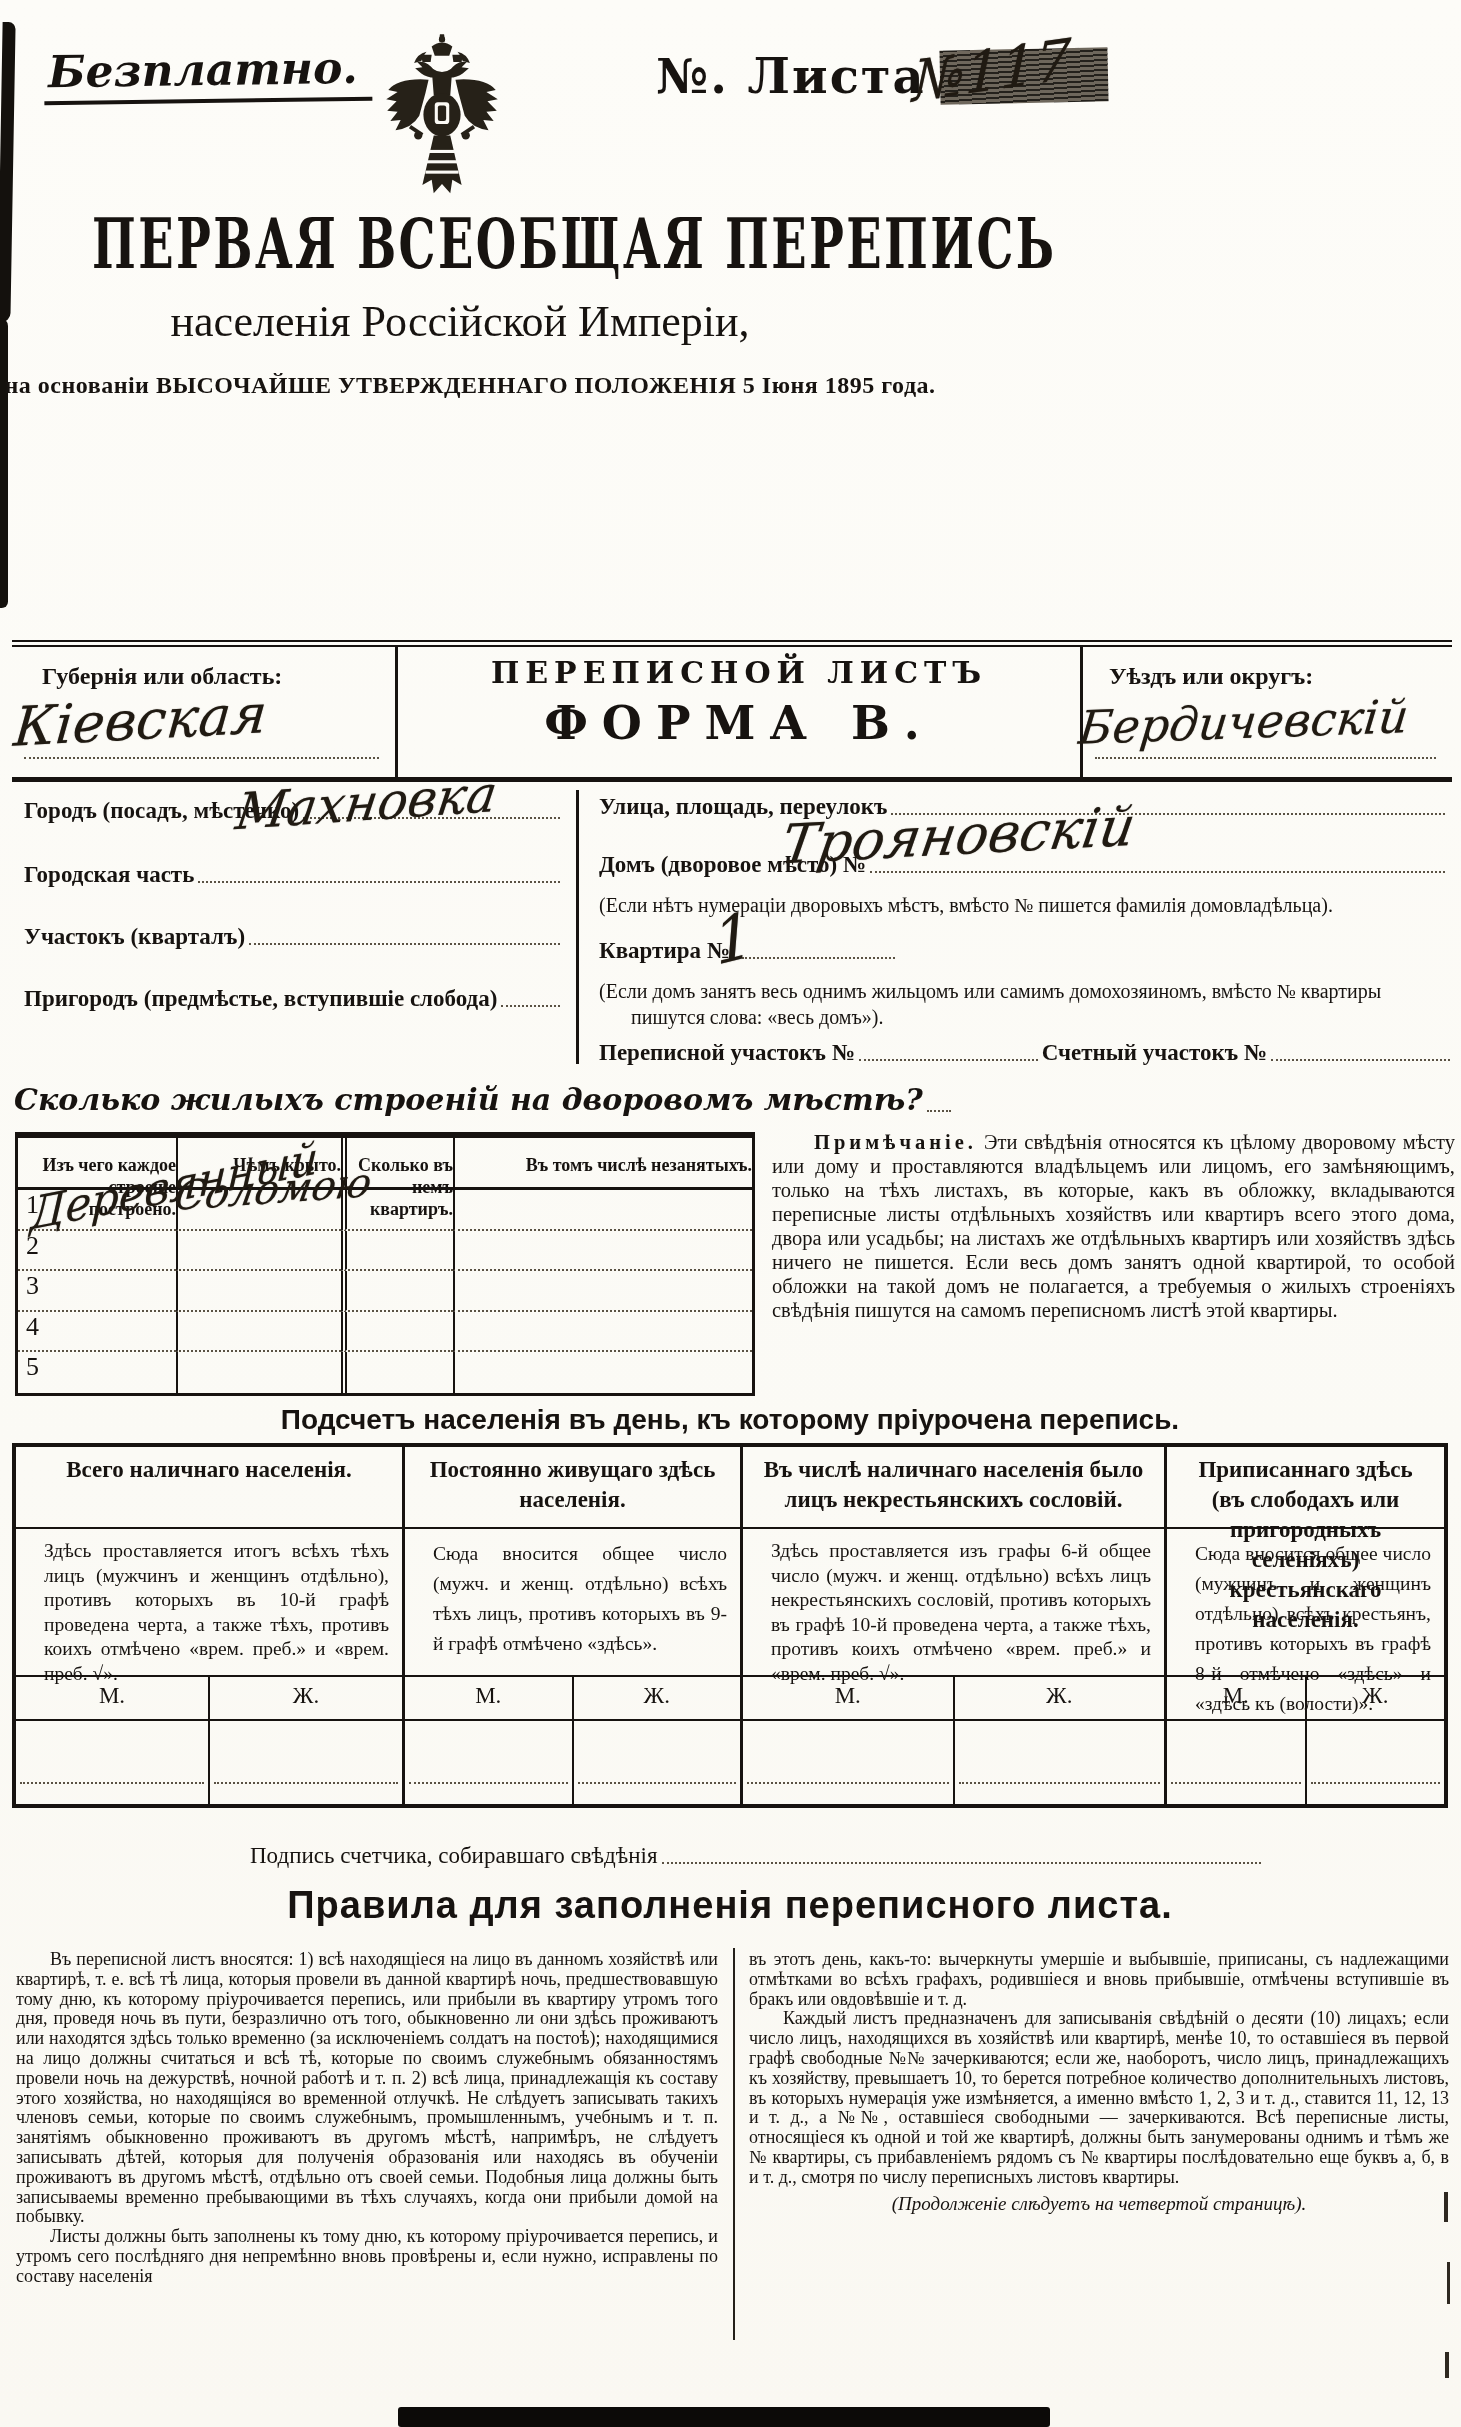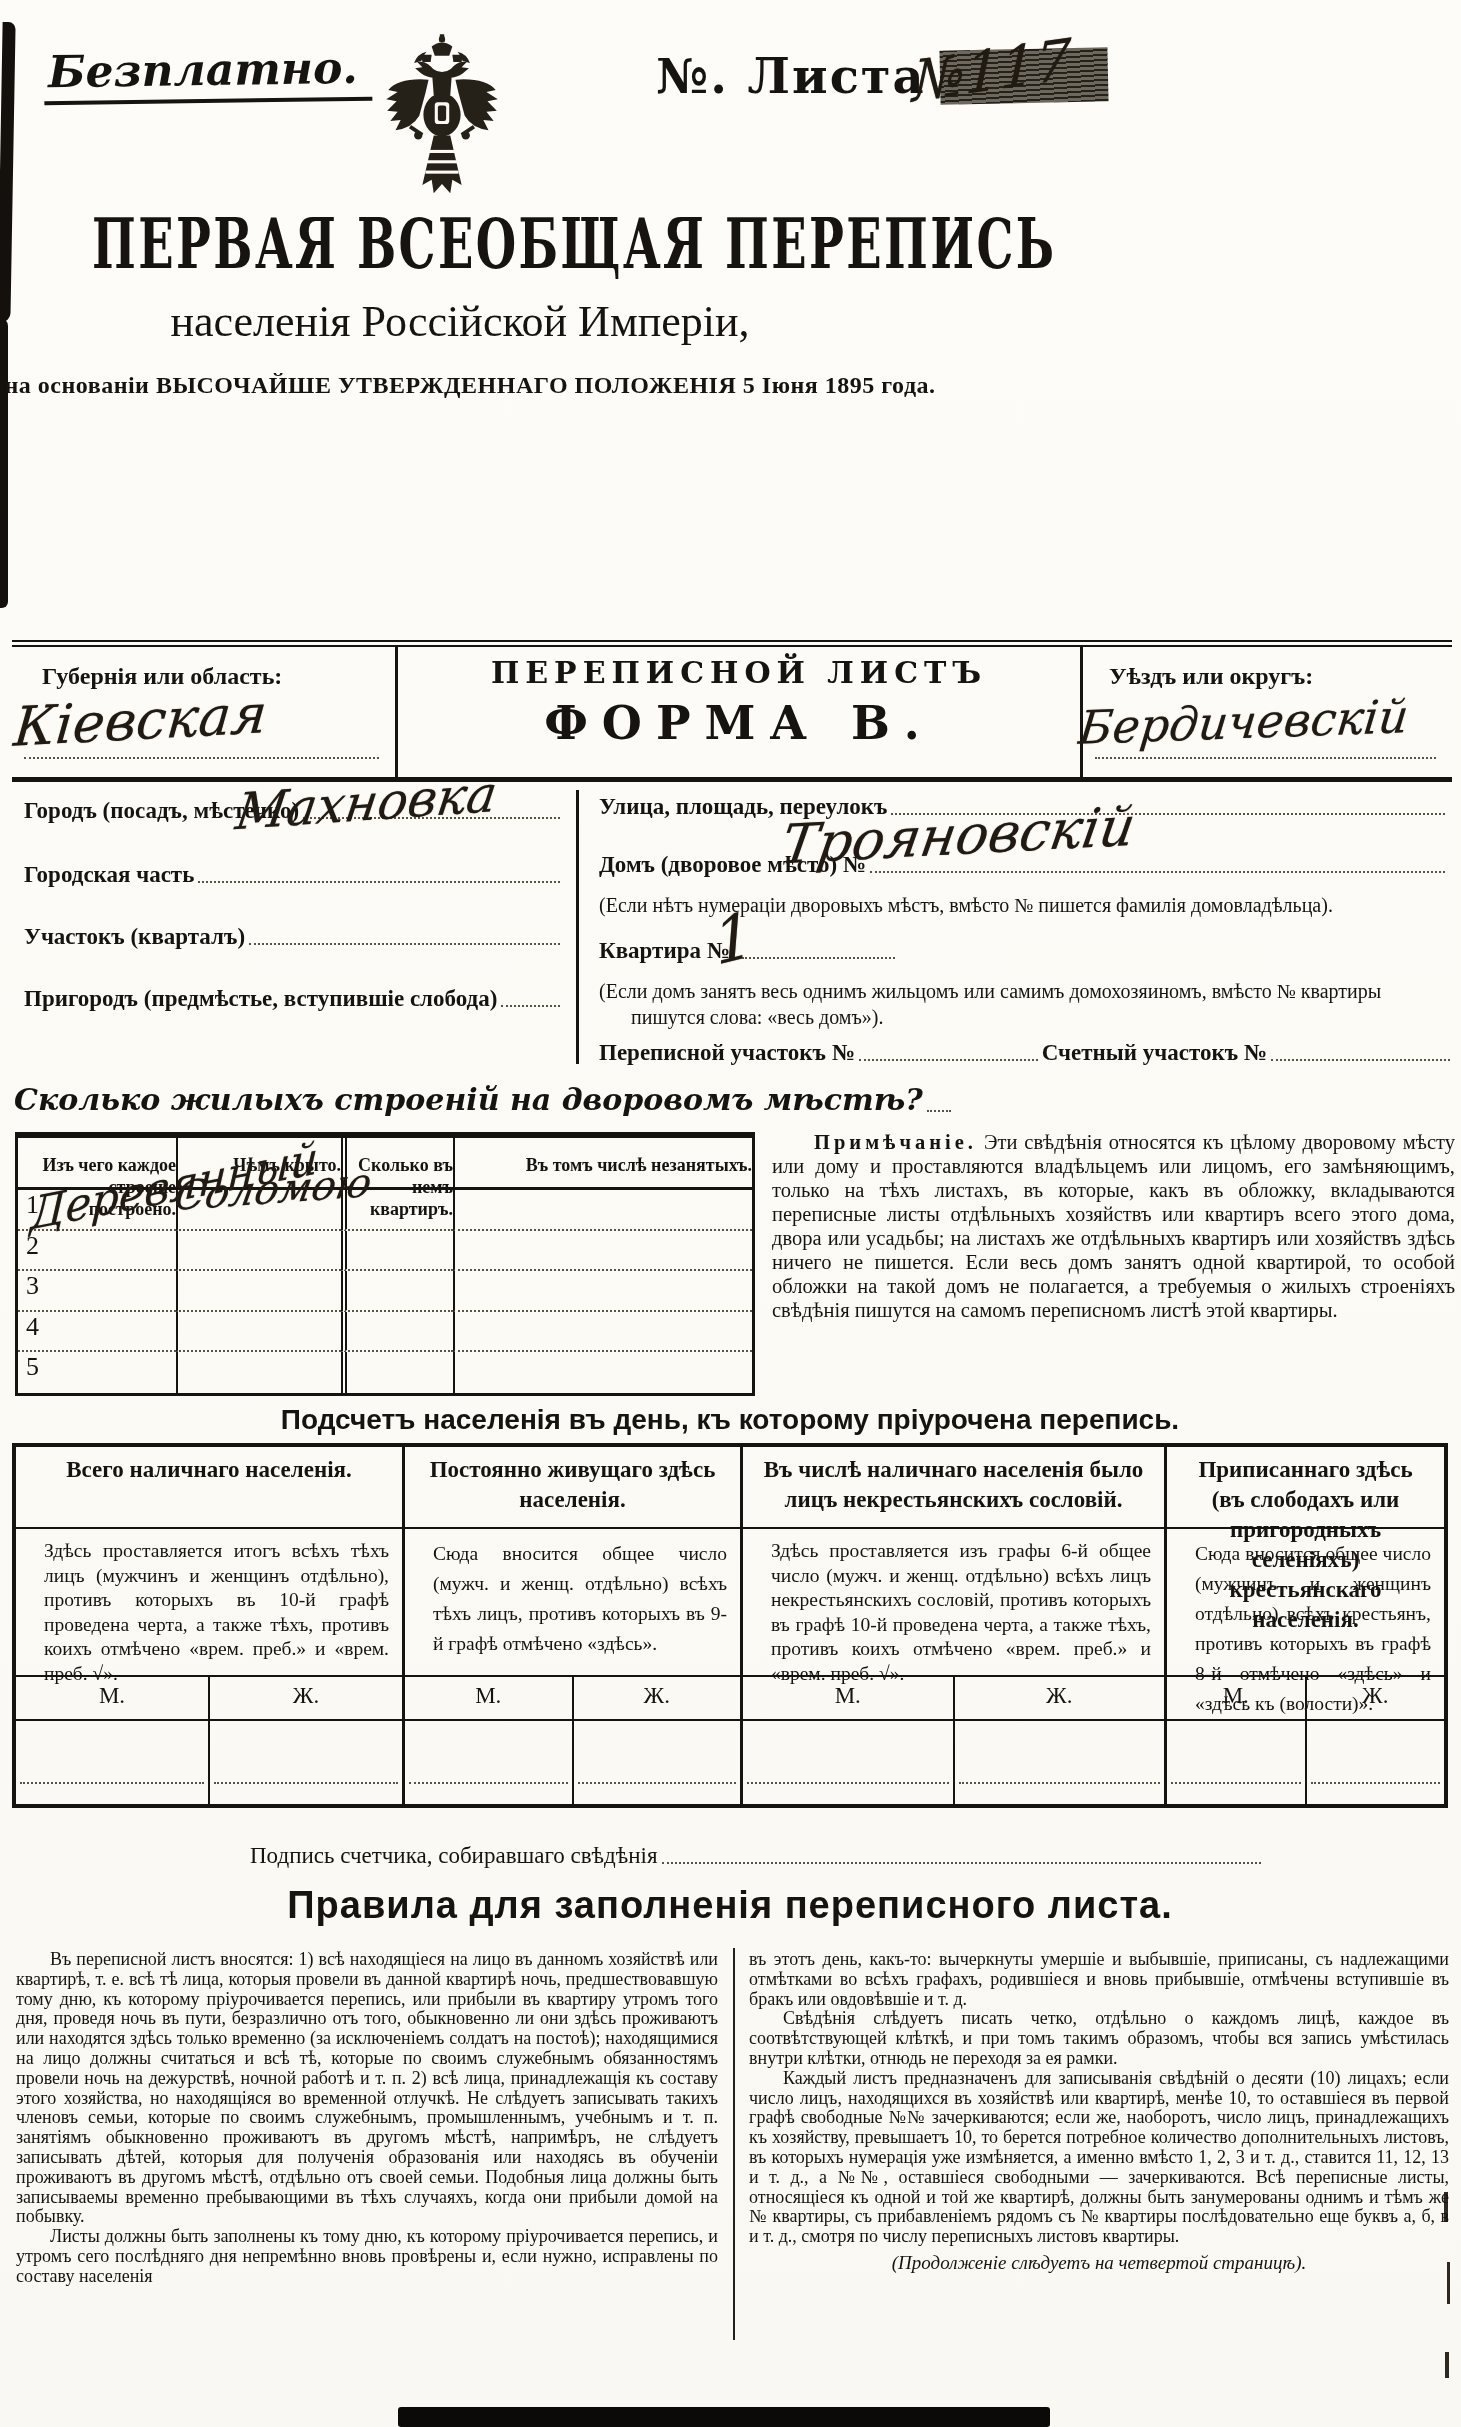--- a/index.html
+++ b/index.html
@@ -389,18 +389,17 @@
   <div class="abs rules-title">Правила для заполненія переписного листа.</div>
   <div class="rules-divider"></div>
 
   <div class="abs rules-col rules-left">
     <p>Въ переписной листъ вносятся: 1) всѣ находящіеся на лицо въ данномъ хозяйствѣ или квартирѣ, т. е. всѣ тѣ лица, которыя провели въ данной квартирѣ ночь, предшествовавшую тому дню, къ которому пріурочивается перепись, или прибыли въ квартиру утромъ того дня, проведя ночь въ пути, безразлично отъ того, обыкновенно ли они здѣсь проживаютъ или находятся здѣсь только временно (за исключеніемъ солдатъ на постоѣ); находящимися на лицо должны считаться и всѣ тѣ, которые по своимъ служебнымъ обязанностямъ провели ночь на дежурствѣ, ночной работѣ и т. п. 2) всѣ лица, принадлежащія къ составу этого хозяйства, но находящіяся во временной отлучкѣ. Не слѣдуетъ записывать такихъ членовъ семьи, которые по своимъ служебнымъ, промышленнымъ, учебнымъ и т. п. занятіямъ обыкновенно проживаютъ въ другомъ мѣстѣ, напримѣръ, не слѣдуетъ записывать дѣтей, которыя для полученія образованія или находясь въ обученіи проживаютъ въ другомъ мѣстѣ, отдѣльно отъ своей семьи. Подобныя лица должны быть записываемы временно пребывающими въ тѣхъ случаяхъ, когда они прибыли домой на побывку.</p>
     <p>Листы должны быть заполнены къ тому дню, къ которому пріурочивается перепись, и утромъ сего послѣдняго дня непремѣнно вновь провѣрены и, если нужно, исправлены по составу населенія</p>
   </div>
 
   <div class="abs rules-col rules-right">
     <p class="noindent">въ этотъ день, какъ-то: вычеркнуты умершіе и выбывшіе, приписаны, съ надлежащими отмѣтками во всѣхъ графахъ, родившіеся и вновь прибывшіе, отмѣчены вступившіе въ бракъ или овдовѣвшіе и т. д.</p>
-    <p>Свѣдѣнія слѣдуетъ писать четко, отдѣльно о каждомъ лицѣ, каждое въ соотвѣтствующей клѣткѣ, и при томъ такимъ образомъ, чтобы вся запись умѣстилась внутри клѣтки, отнюдь не переходя за ея рамки.</p>
     <p>Каждый листъ предназначенъ для записыванія свѣдѣній о десяти (10) лицахъ; если число лицъ, находящихся въ хозяйствѣ или квартирѣ, менѣе 10, то оставшіеся въ первой графѣ свободные №№ зачеркиваются; если же, наоборотъ, число лицъ, принадлежащихъ къ хозяйству, превышаетъ 10, то берется потребное количество дополнительныхъ листовъ, въ которыхъ нумерація уже измѣняется, а именно вмѣсто 1, 2, 3 и т. д., ставится 11, 12, 13 и т. д., а №№, оставшіеся свободными — зачеркиваются. Всѣ переписные листы, относящіеся къ одной и той же квартирѣ, должны быть занумерованы однимъ и тѣмъ же № квартиры, съ прибавленіемъ рядомъ съ № квартиры послѣдовательно еще буквъ а, б, в и т. д., смотря по числу переписныхъ листовъ квартиры.</p>
     <p class="continuation">(Продолженіе слѣдуетъ на четвертой страницѣ).</p>
   </div>
 
 </div>
 
 </body></html>

